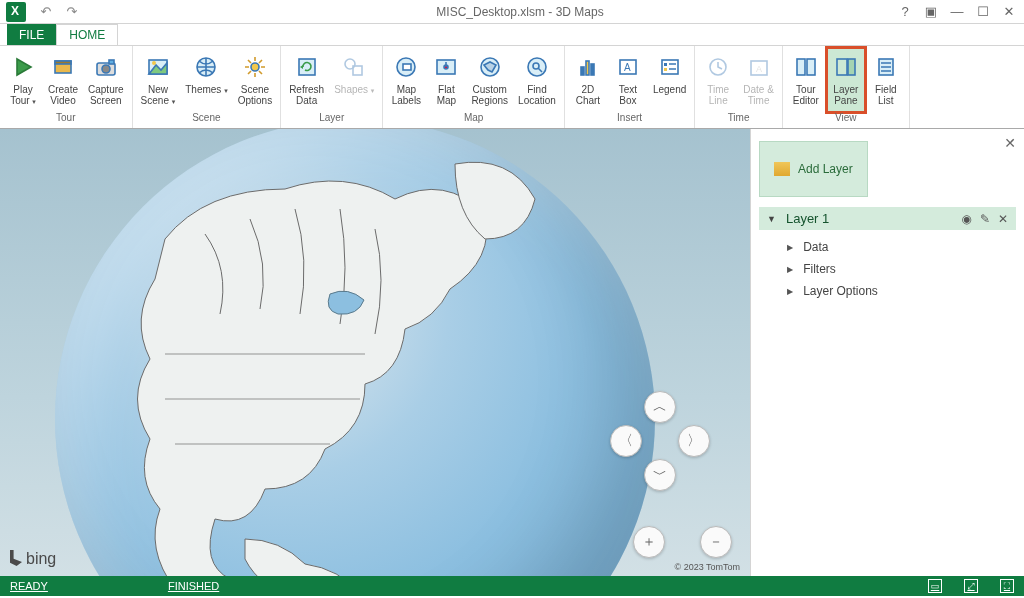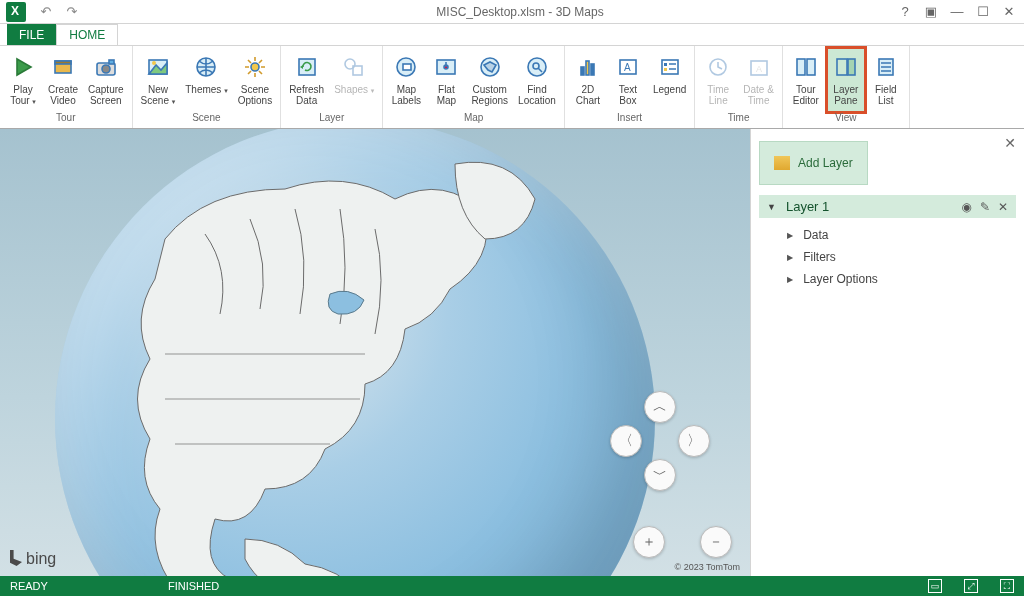--- a/index.html
+++ b/index.html
@@ -50,32 +50,32 @@
   .nav-circle { position: absolute; width: 32px; height: 32px; border-radius: 50%; background: #fafafa; border: 1px solid #bbb; display: flex; align-items: center; justify-content: center; font-size: 14px; color: #666; cursor: pointer; box-shadow: 0 1px 3px rgba(0,0,0,0.2); }
   .nav-up { left: 44px; top: 0; }
   .nav-down { left: 44px; top: 68px; }
   .nav-left { left: 10px; top: 34px; }
   .nav-right { left: 78px; top: 34px; }
   .zoom-btns { position: absolute; right: 18px; bottom: 18px; display: flex; gap: 35px; }
   
   
   .layer-pane { width: 274px; background: #fff; border-left: 1px solid #d4d4d4; position: relative; padding: 8px; }
   .pane-close { position: absolute; right: 8px; top: 6px; font-size: 14px; color: #666; cursor: pointer; }
-  .add-layer { display: inline-flex; align-items: center; gap: 8px; background: #d4ebdc; padding: 14px 14px; border: 1px solid #b8d9c3; font-size: 12px; color: #2a6b3a; cursor: pointer; margin: 4px 0 10px 0; }
+  .add-layer { display: inline-flex; align-items: center; gap: 8px; background: #d4ebdc; padding: 20px 14px; border: 1px solid #b8d9c3; font-size: 12px; color: #2a6b3a; cursor: pointer; margin: 4px 0 10px 0; }
   .add-layer .plus-ic { width: 16px; height: 14px; background: linear-gradient(#f0c659,#e0a830); position: relative; }
   .layer-header { display: flex; align-items: center; background: #d4ebdc; padding: 4px 8px; margin: 0 0 6px 0; }
   .layer-header .caret { font-size: 9px; color: #444; margin-right: 10px; }
   .layer-header .name { color: #14532d; font-size: 13px; flex: 1; }
   .layer-actions { display: flex; gap: 8px; color: #555; font-size: 12px; }
   .layer-actions span { cursor: pointer; }
   .layer-sub { display: flex; align-items: center; padding: 4px 8px 4px 28px; font-size: 12px; color: #444; cursor: pointer; }
   .layer-sub .caret { font-size: 8px; margin-right: 10px; color: #555; }
   
   
-  .statusbar { height: 20px; background: #107c41; color: #fff; display: flex; align-items: center; font-size: 11px; padding: 0 10px; gap: 120px; }
+  .statusbar { height: 20px; background: #107c41; color: #fff; display: flex; align-items: center; font-size: 11px; padding: 0 10px; gap: 120px; text-decoration: underline; }
   .status-right { margin-left: auto; display: flex; gap: 22px; }
   .status-ic { width: 14px; height: 14px; border: 1px solid #fff; display: flex; align-items: center; justify-content: center; font-size: 9px; cursor: pointer; }
 </style>
 </head>
 <body>
 
 <div class="titlebar">
   <div class="app-icon"></div>
   <div class="qat">
     <div class="qat-btn">↶</div>

